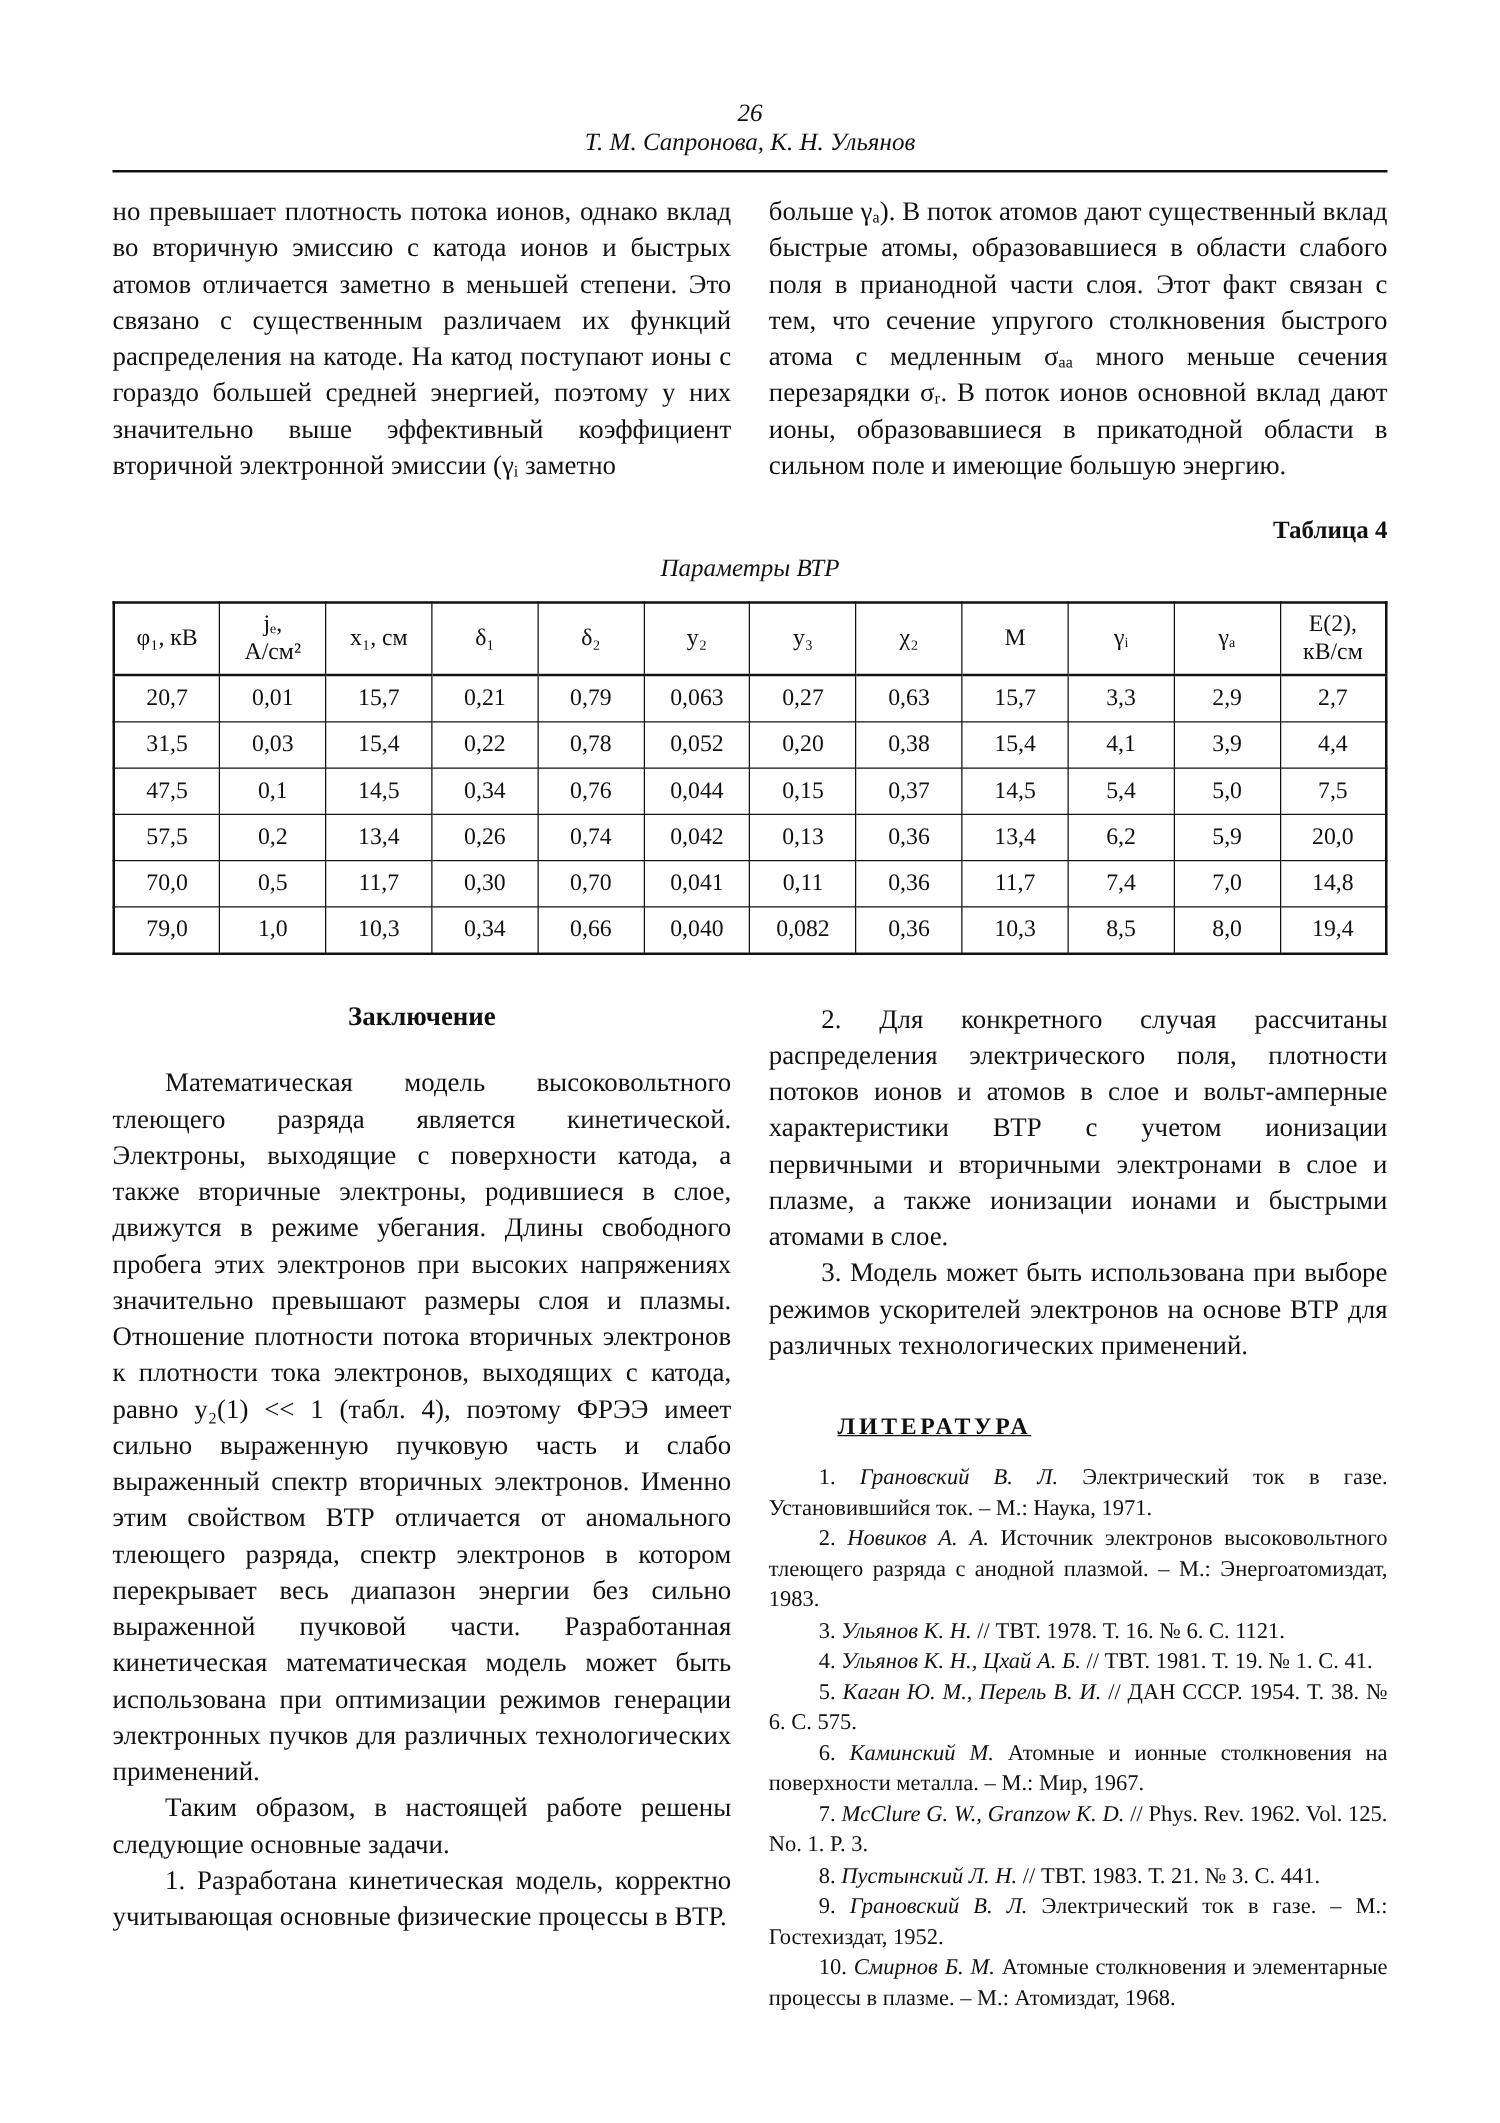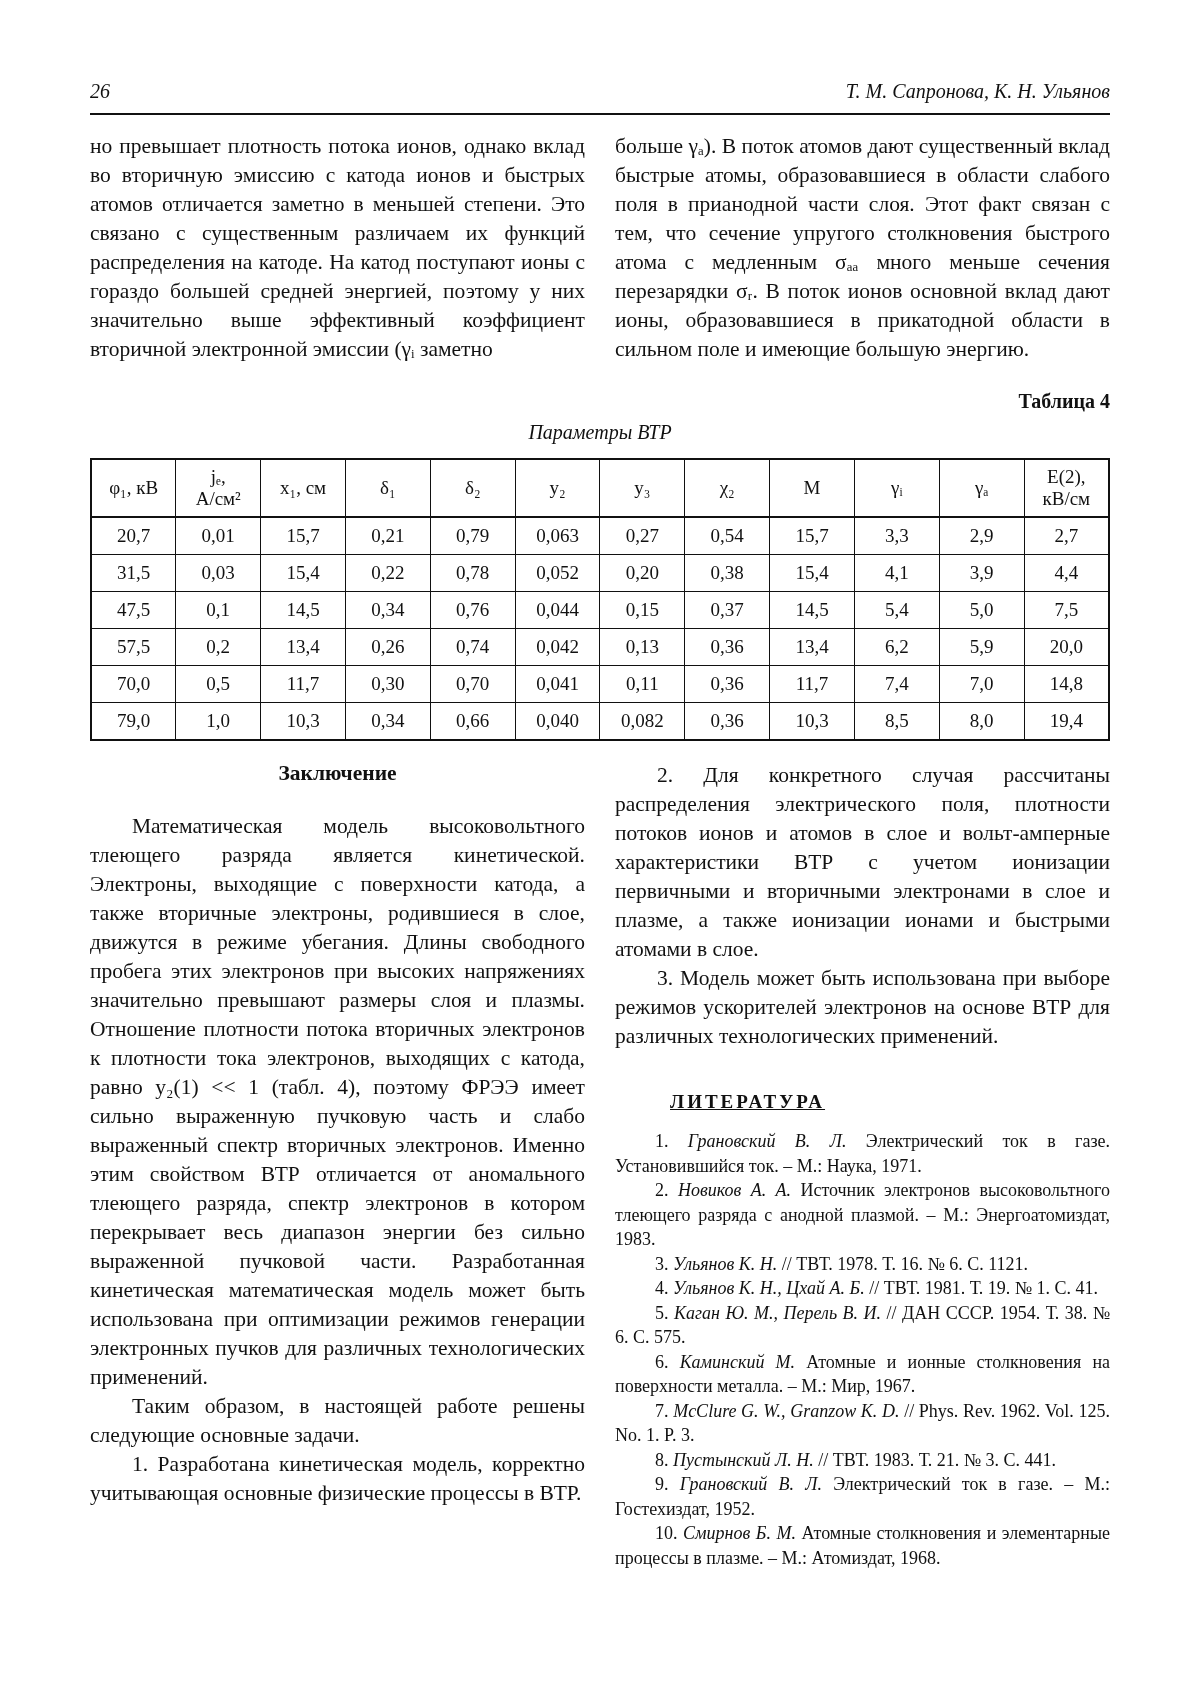--- a/index.html
+++ b/index.html
@@ -11,22 +11,22 @@
     color: #111;
   }
   .page {
     position: relative;
     width: 1200px; height: 1698px;
     box-sizing: border-box;
     padding: 80px 90px 0 90px;
   }
   
   .running-head {
-    display: flex; justify-content: space-between; align-items: flex-end;
-    font-style: italic; font-size: 20px;
+    display: flex; justify-content: space-between; align-items: center;
+    font-style: italic; font-size: 20px; flex-direction: column;
   }
   .head-rule {
     border: none; border-top: 2.5px solid #111;
     margin: 10px 0 0 0;
   }
   
   .cols {
     display: flex; gap: 30px;
   }
   .col { width: 495px; }
@@ -59,21 +59,21 @@
   table.params th {
     font-weight: normal;
     height: 56px;
     white-space: pre-line;
     line-height: 1.15;
     border-bottom: 2.5px solid #111;
   }
   table.params td { height: 36px; }
   table.params { border: 2px solid #111; }
   
-  .bottom { margin-top: 20px; }
+  .bottom { margin-top: 37px; }
   .section-heading {
     text-align: center; font-weight: bold; font-size: 21.5px;
     margin: 0 0 26px 0;
   }
   .bottom .body-text + .body-text { margin-top: 0; }
   .lit-heading {
     font-weight: bold; font-size: 19px; letter-spacing: 3px;
     margin: 40px 0 16px 55px;
     text-decoration: underline;
   }
@@ -127,21 +127,21 @@
       </thead>
       <tbody id="table-body">
           <tr>
             <td>20,7</td>
             <td>0,01</td>
             <td>15,7</td>
             <td>0,21</td>
             <td>0,79</td>
             <td>0,063</td>
             <td>0,27</td>
-            <td>0,54</td>
+            <td>0,63</td>
             <td>15,7</td>
             <td>3,3</td>
             <td>2,9</td>
             <td>2,7</td>
           </tr>
           <tr>
             <td>31,5</td>
             <td>0,03</td>
             <td>15,4</td>
             <td>0,22</td>

